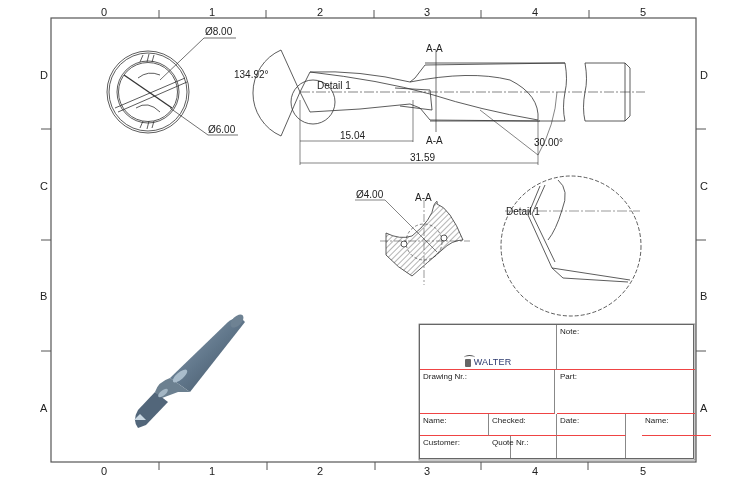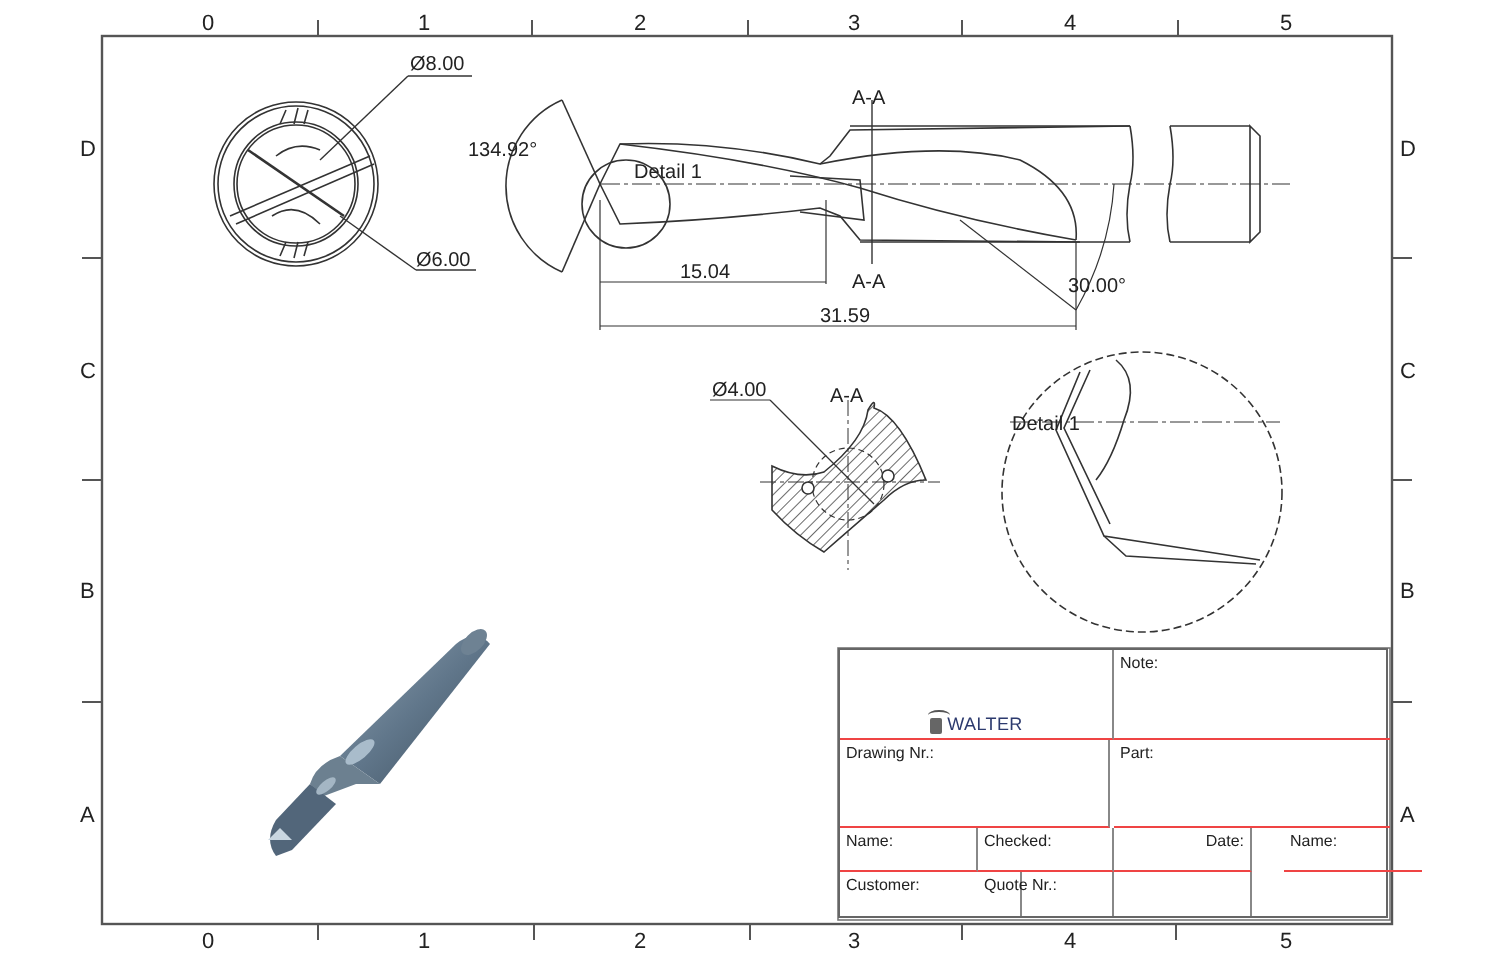--- a/index.html
+++ b/index.html
@@ -199,21 +199,21 @@
   </div>
   <div class="tb-cell" style="left:137px; top:45px; width:138px; height:44px; border-right:none;">
     <span>Part:</span>
   </div>
   <div class="tb-cell" style="left:0; top:89px; width:69px; height:22px;">
     <span>Name:</span>
   </div>
   <div class="tb-cell" style="left:69px; top:89px; width:68px; height:22px;">
     <span>Checked:</span>
   </div>
-  <div class="tb-cell" style="left:137px; top:89px; width:69px; height:22px;text-align:right;">
+  <div class="tb-cell" style="left:137px; top:89px; width:69px; height:22px;">
     <span>Date:</span>
   </div>
   <div class="tb-cell" style="left:206px; top:89px; width:69px; height:22px; border-right:none;margin-left:16px;">
     <span>Name:</span>
   </div>
   <div class="tb-cell" style="left:0; top:111px; width:91px; height:22px; border-bottom:none;">
     <span>Customer:</span>
   </div>
   <div class="tb-cell" style="left:69px; top:111px; width:68px; height:22px; border-bottom:none;">
     <span>Quote Nr.:</span>

